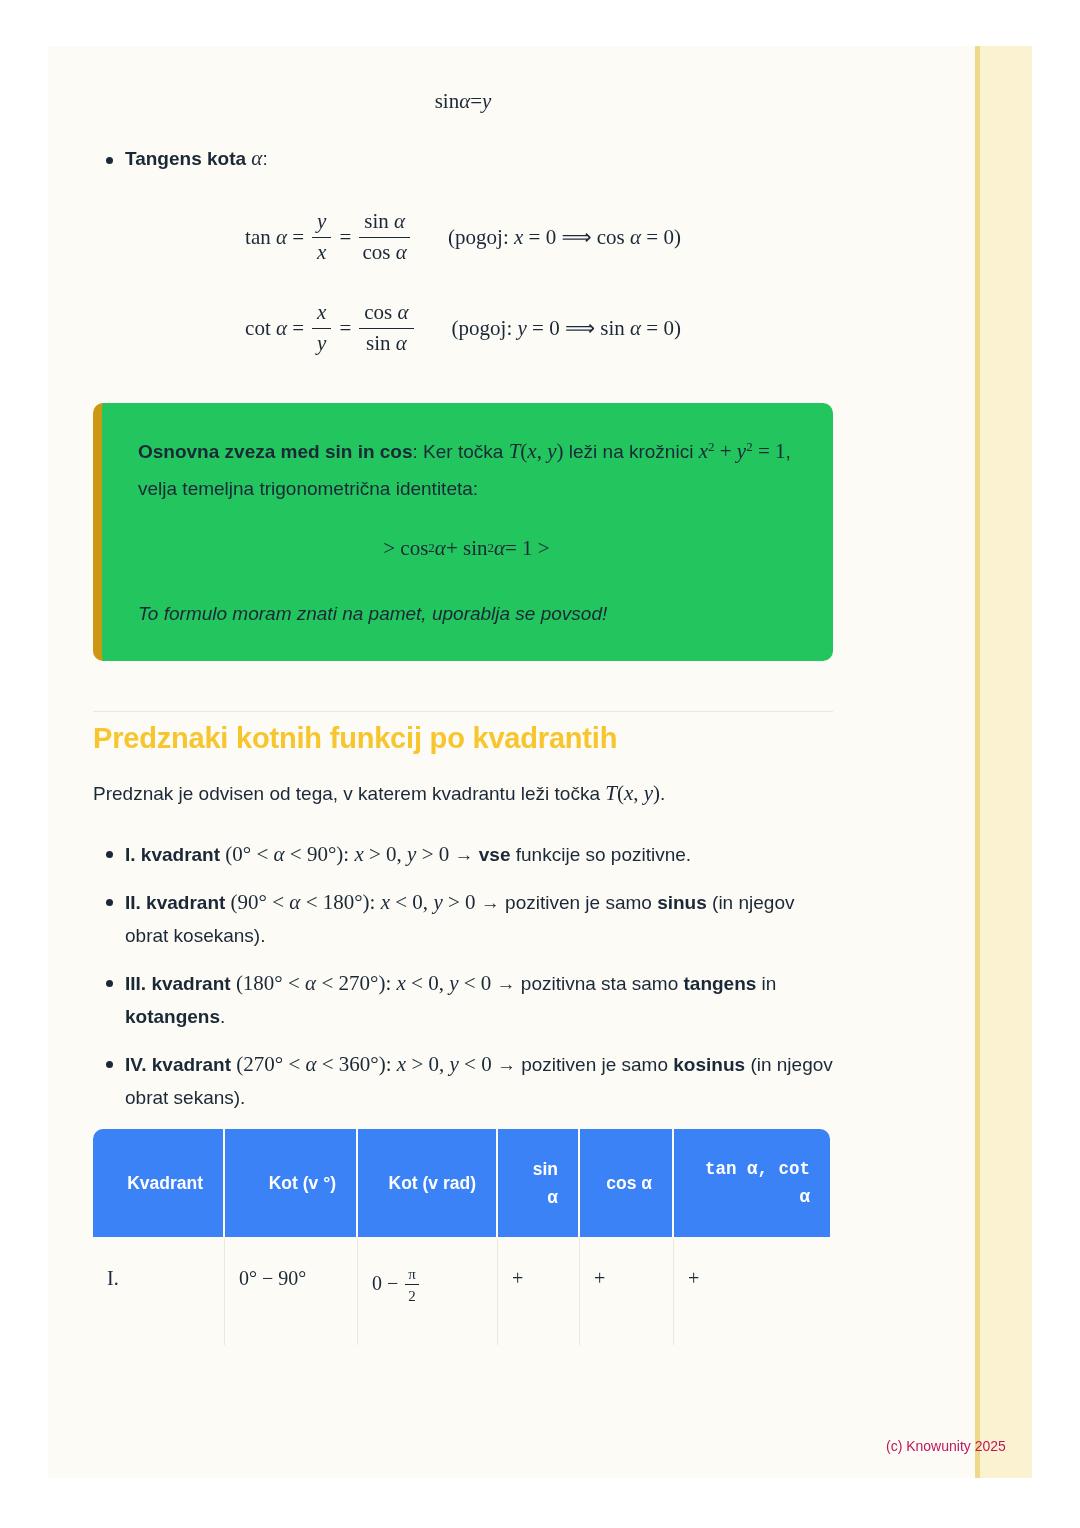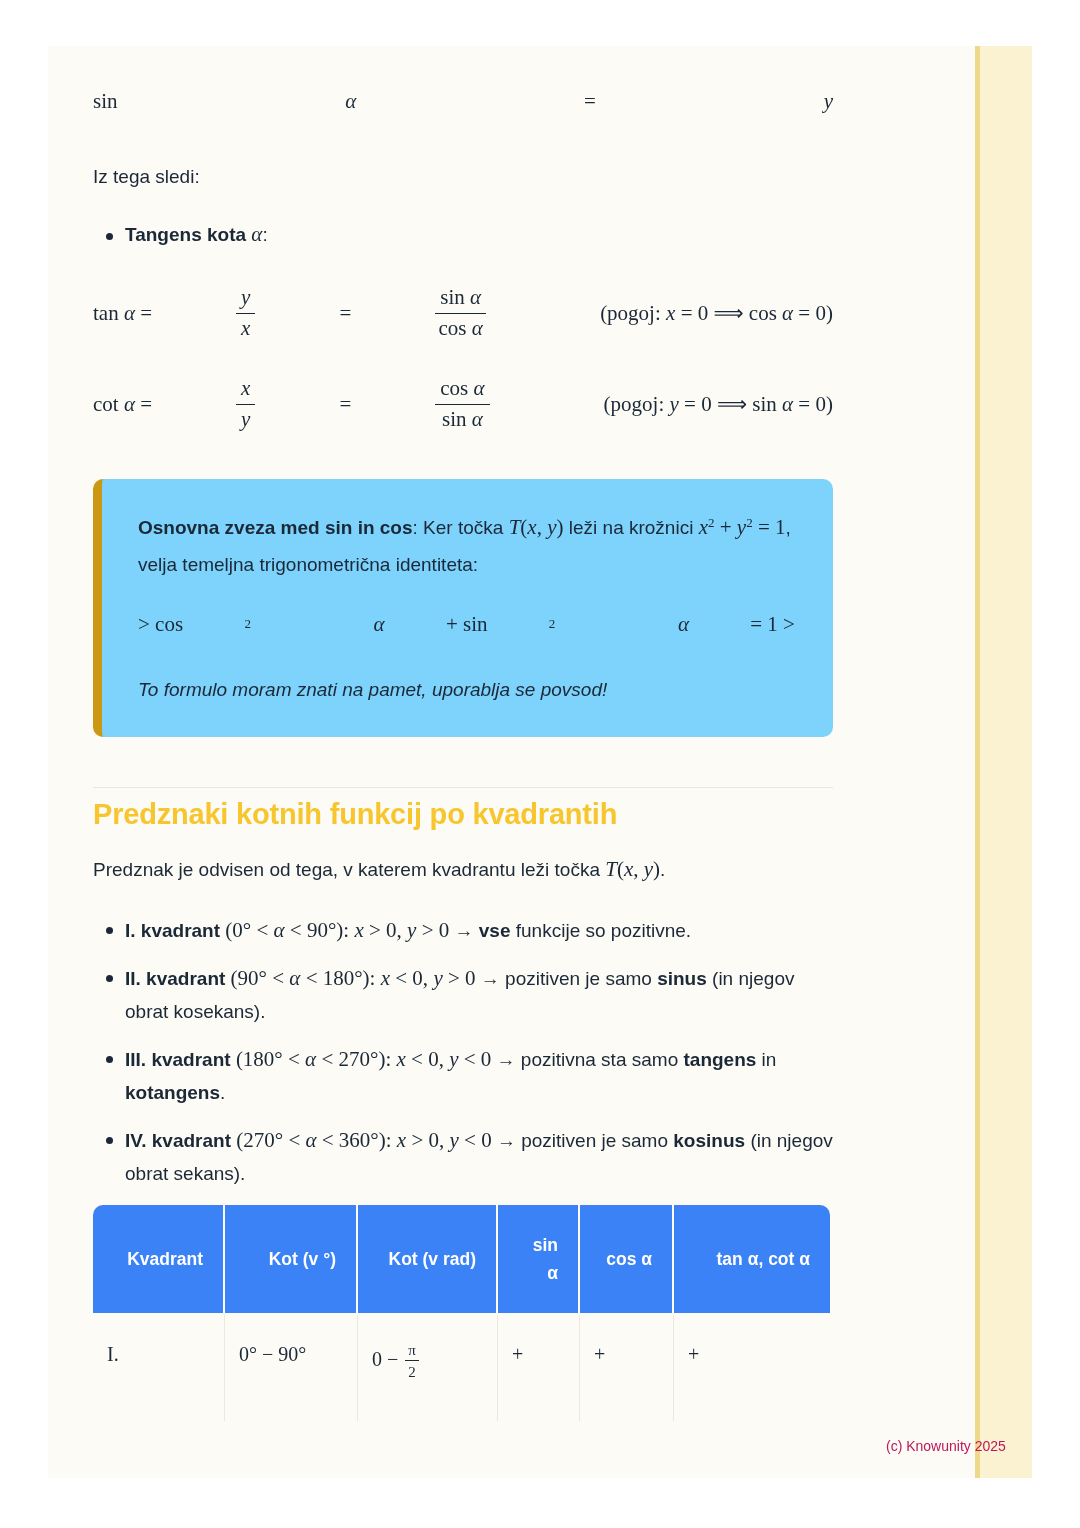--- a/index.html
+++ b/index.html
@@ -41,38 +41,38 @@
   li { position:relative; }
   li::before {
     content:""; position:absolute; left:-19px; top:12px;
     width:7px; height:7px; border-radius:50%; background:#1b2837;
   }
   .top-list { margin-top:12px; }
   .single-item { margin-top:31px; }
   .single-item-2 { margin-top:38px; }
   
   .formula-line {
-    display:flex; justify-content:space-between; align-items:center;
+    display:flex; justify-content:center; align-items:center;
     font-family:"Liberation Serif", serif; font-size:21px; color:#1b2837;
   }
   .f-sin { margin-top:42px; }
   .f-frac-line { margin-top:33px; min-height:64px; }
   .f-frac-line-2 { margin-top:27px; min-height:64px; }
   .frac {
     display:inline-flex; flex-direction:column; align-items:center;
     font-family:"Liberation Serif", serif; font-size:21px; line-height:1.2;
     margin:0 8px;
   }
   .frac .num { border-bottom:1.5px solid #1b2837; padding:0 5px 2px; }
   .frac .den { padding-top:2px; }
   .cond { margin-left:30px; }
   
   .callout {
     margin-top:43px;
-    background:#7dd3fc;
+    background:#22c55e;
     border-left:9px solid #cc9712;
     border-radius:10px;
     padding:30px 38px 34px 36px;
   }
   .callout-body { line-height:37px; }
   .callout-identity { margin-top:28px; }
   .callout-note { margin-top:40px; font-style:italic; }
   
   .divider { border:none; border-top:1px solid #e8e7e1; margin-top:50px; }
   .section-title {
@@ -85,21 +85,21 @@
   .quadrant-list li::before { top:13px; }
   
   table { margin-top:15px; border-collapse:separate; border-spacing:0; width:737px; }
   thead th {
     background:#3b82f6; color:#ffffff;
     font-size:17.5px; font-weight:600; text-align:right; vertical-align:middle;
     height:110px; padding:10px 20px; line-height:28px;
     border-right:2px solid #fcfbf5; border-bottom:2px solid #fcfbf5;
   }
   thead th:first-child { border-top-left-radius:10px; }
-  thead th:last-child  { border-top-right-radius:10px; border-right:none; }
+  thead th:last-child  { border-top-right-radius:10px; border-right:none;font-family:Liberation Mono, monospace; }
   tbody td {
     font-family:"Liberation Serif", serif; font-size:20px;
     padding:26px 14px 40px; vertical-align:top;
     border-right:1px solid #eae8e1;
   }
   tbody td:last-child { border-right:none; }
   .frac.small { font-size:15px; margin:0 2px; vertical-align:middle; display:inline-flex; }
   .frac.small .num { border-bottom:1px solid #1b2837; padding:0 3px 1px; }
 </style>
 </head>
@@ -112,21 +112,20 @@
   <div class="content">
 
 
     <div class="formula-line f-sin">
         <span class="seg seg-math">sin </span>
         <span class="seg seg-mathit">α</span>
         <span class="seg seg-math"> = </span>
         <span class="seg seg-mathit">y</span>
       </div>
 
-    <p style="margin-top:50px;">Iz tega sledi:</p>
 
     <ul class="single-item">
       <li><span class="seg seg-bold">Tangens kota </span><span class="seg seg-mathit">α</span><span class="seg seg-text">:</span></li>
     </ul>
 
     <div class="formula-line f-frac-line">
       <span><span class="seg seg-math">tan </span><span class="seg seg-mathit">α</span><span class="seg seg-math"> =</span></span>
       <span class="frac">
         <span class="num"><span class="seg seg-mathit">y</span></span>
         <span class="den"><span class="seg seg-mathit">x</span></span>

